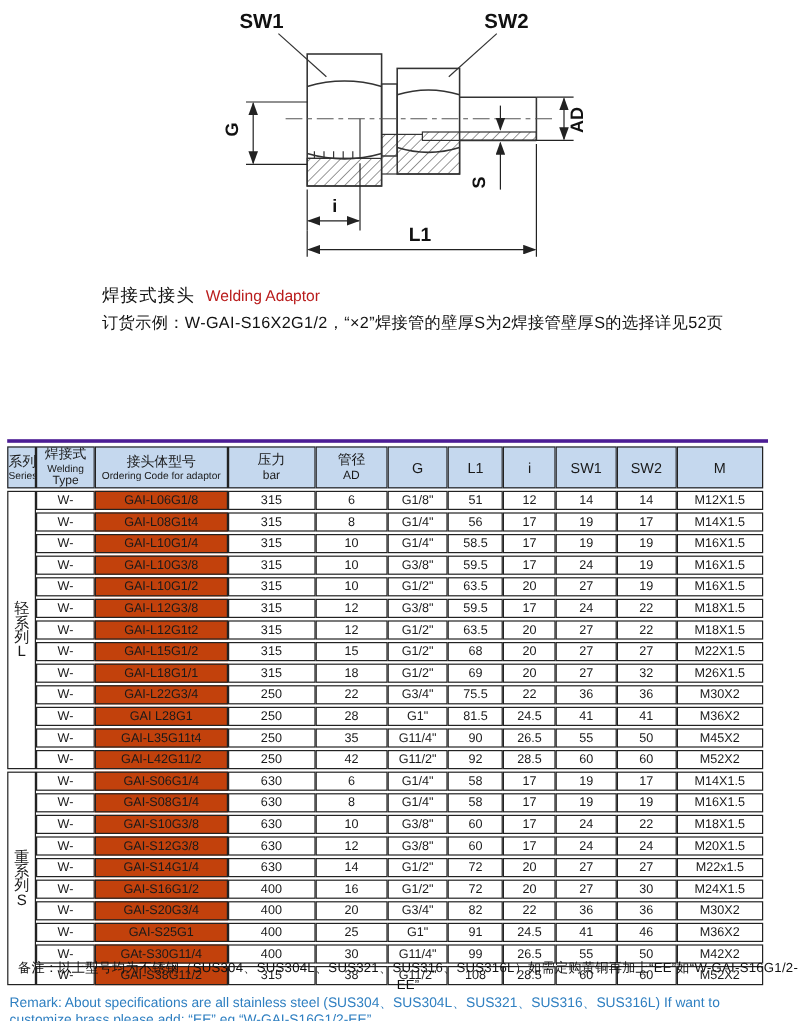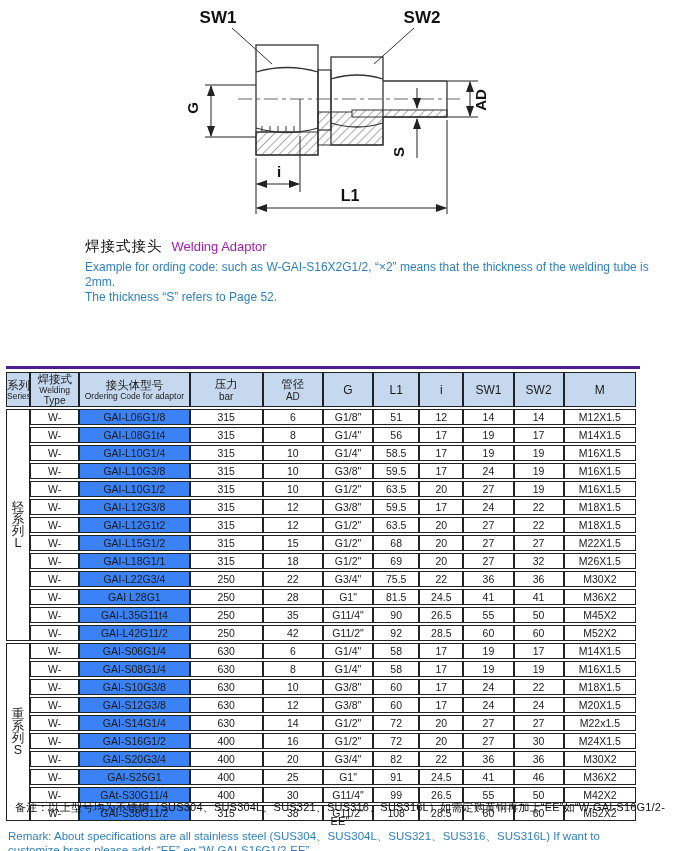--- a/index.html
+++ b/index.html
@@ -8,41 +8,41 @@
     width:677px; height:851px; position:relative; overflow:hidden;
     font-family:"Liberation Sans","DejaVu Sans",sans-serif;
     color:#1a1a1a;
   }
   
   .drawing { position:absolute; left:0; top:0; width:677px; height:235px; }
   
   .intro { position:absolute; left:85px; top:237px; width:580px; }
   .intro .title-row { white-space:nowrap; }
   .title-zh { font-size:14.5px; color:#111; letter-spacing:1px; }
-  .title-en { font-size:13px; color:#a21caf; margin-left:9px; }
+  .title-en { font-size:13px; color:#b91c1c; margin-left:9px; }
   .order-zh { font-size:13.5px; color:#111; margin-top:4px; letter-spacing:0.3px; }
   .order-en { font-size:12px; color:#2e7fc1; line-height:15px; margin-top:4px; }
   
   .table-wrap { position:absolute; left:6px; top:366px; width:634px; border-top:3px solid #4c1d95; padding-top:1px; }
   table.spec-table {
     width:630px; table-layout:fixed;
     border-collapse:separate; border-spacing:0 2px;
     font-size:10.5px;
   }
   .spec-table th, .spec-table td {
     border:1px solid #222; text-align:center; vertical-align:middle;
     padding:0; overflow:hidden; white-space:nowrap;
   }
   .spec-table thead th { background:#c5d8ee; height:34px; font-weight:normal; }
   .th-zh { font-size:11.5px; line-height:13px; }
   .th-en { font-size:8.5px; line-height:9px; }
   .th-en-lg { font-size:10px; line-height:11px; }
   .th-one { font-size:12px; }
   .spec-table tbody td { height:12px; line-height:12px; padding:1px 0; color:#1a1a1a; }
-  td.code-cell { background:#3b82f6; }
+  td.code-cell { background:#c2410c; }
   td.series-cell {
     background:#fff; font-size:12.5px; line-height:15px;
     vertical-align:middle; padding:2px 0;
   }
   td.series-cell .vchar { display:block; text-align:center; }
   
   .remark { position:absolute; left:8px; top:800px; width:664px; }
   .remark-zh { font-size:11px; color:#111; line-height:14px; letter-spacing:0.2px;text-align:center; }
   .remark-en { font-size:11.5px; color:#2e7fc1; line-height:14px; margin-top:1px; }
 </style>
@@ -135,24 +135,21 @@
     <line x1="447" y1="120" x2="447" y2="214"></line>
     <line x1="257" y1="208" x2="446" y2="208" marker-start="url(#arr)" marker-end="url(#arr)"></line>
   </g>
   <text x="350" y="201" font-size="16" font-weight="bold" text-anchor="middle" fill="#111">L1</text>
 </svg>
 
 <div class="intro">
   <div class="title-row">
     <span class="title-zh">焊接式接头</span><span class="title-en">Welding Adaptor</span>
   </div>
-  <div class="order-en">
-    <div>Example for ording code: such as W-GAI-S16X2G1/2,  “×2”  means that the thickness of the welding tube is 2mm.</div>
-    <div>The thickness  “S”  refers to Page 52.</div>
-  </div>
+  <div class="order-zh">订货示例：W-GAI-S16X2G1/2，“×2”焊接管的壁厚S为2焊接管壁厚S的选择详见52页</div>
 </div>
 
 <div class="table-wrap">
   <table class="spec-table">
     <colgroup>
       <col style="width:24px">
         <col style="width:49px">
         <col style="width:110px">
       <col style="width:73px">
         <col style="width:60px">

